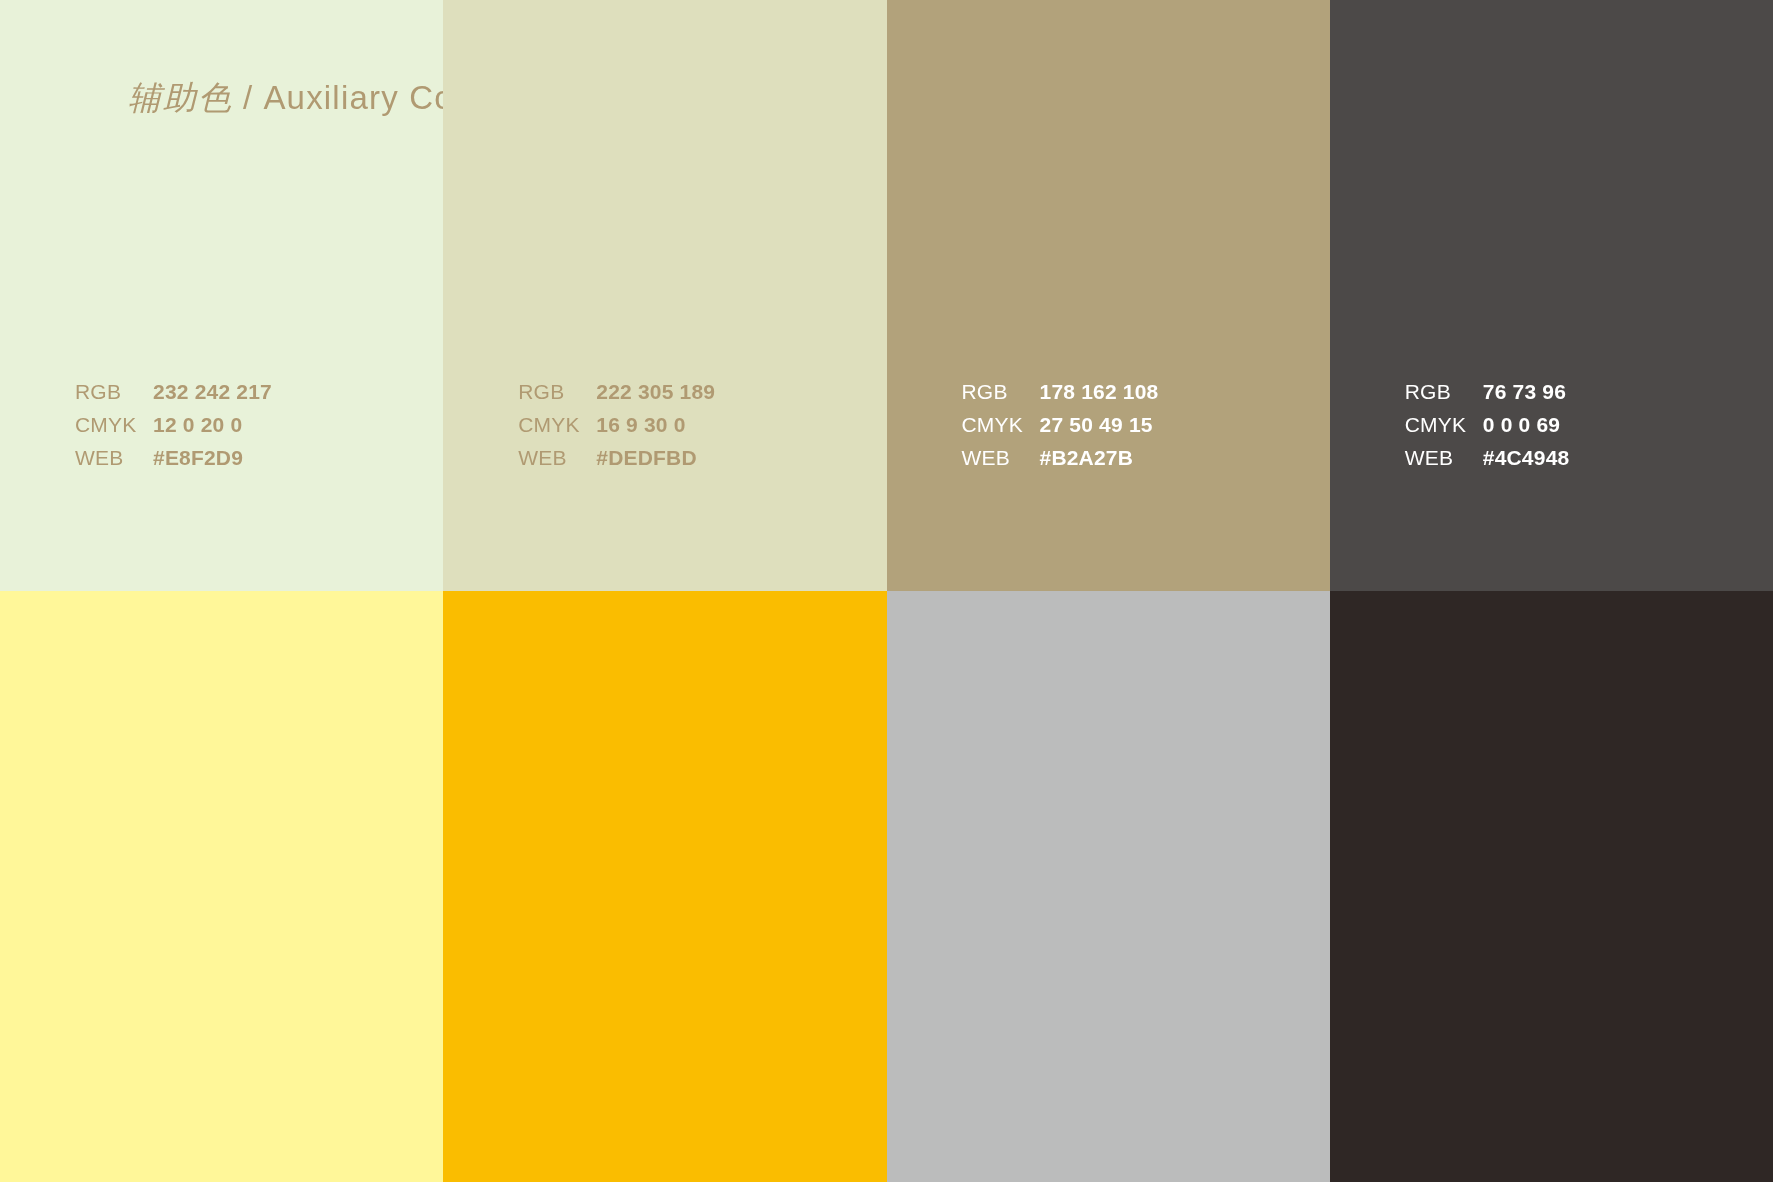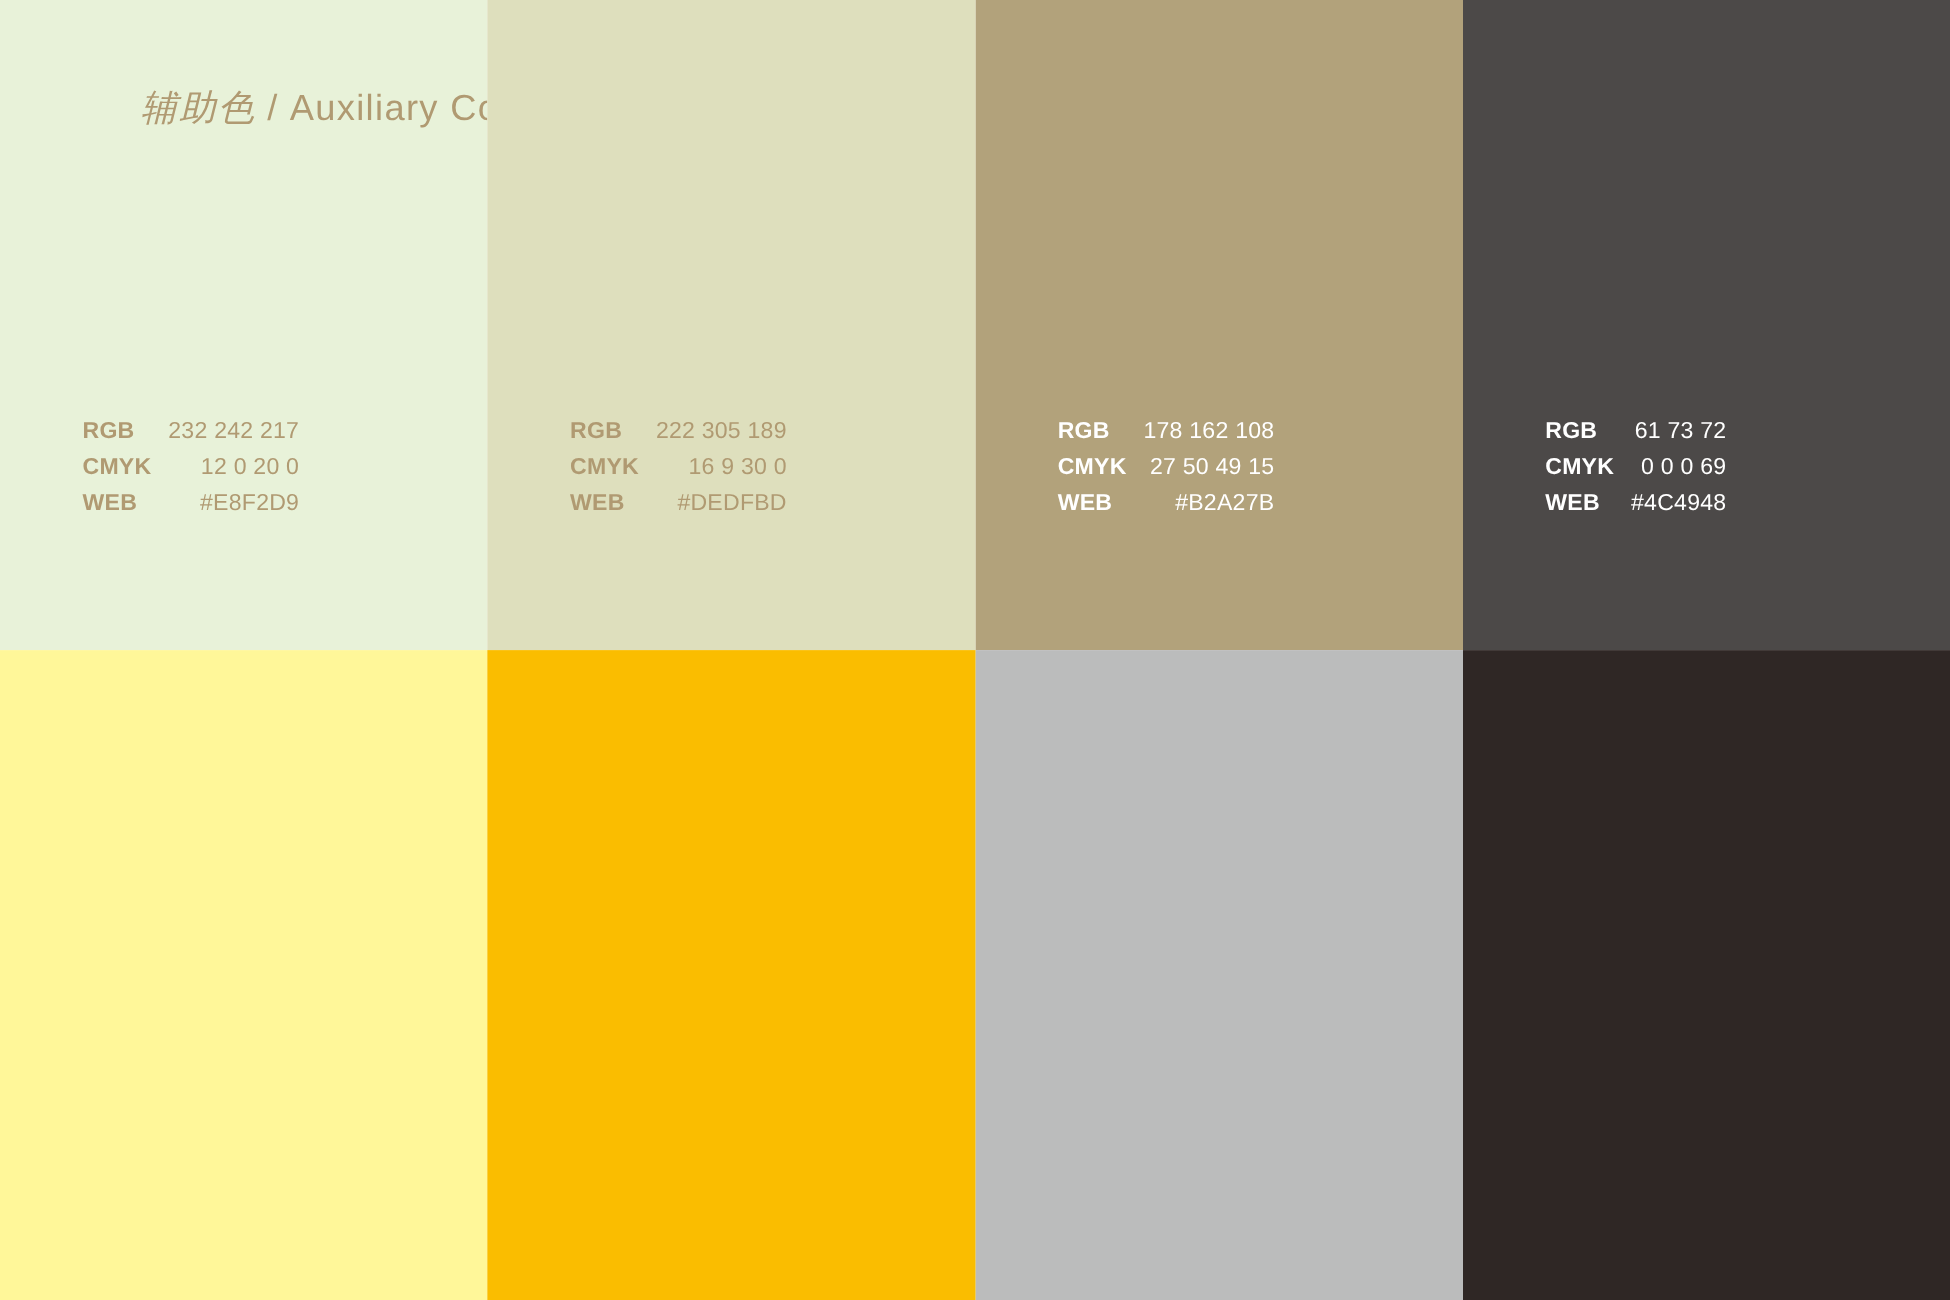--- a/index.html
+++ b/index.html
@@ -25,22 +25,22 @@
     left:75px;
     display:grid;
     grid-template-columns:78px auto;
     row-gap:6px;
     font-size:21px;
     line-height:1.28;
     letter-spacing:0.2px;
     white-space:nowrap;
   }
   .row-top .info { top:379px; }
-  .info .k { font-weight:700; }
-  .info .v { font-weight:400;text-align:right; }
+  .info .k { font-weight:400; }
+  .info .v { font-weight:700; }
 
   .title {
     position:absolute;
     left:128px;
     top:76px;
     font-size:33px;
     font-weight:400;
     letter-spacing:1.2px;
     white-space:nowrap;
     color:#b09a72;
@@ -85,21 +85,21 @@
       <span class="k">CMYK</span>
       <span class="v">27 50 49 15</span>
       <span class="k">WEB</span>
       <span class="v">#B2A27B</span>
     </div>
   </div>
 
   <div class="swatch row-top" style="background: rgb(76, 73, 72); color: rgb(255, 255, 255);">
     <div class="info">
       <span class="k">RGB</span>
-      <span class="v">61 73 72</span>
+      <span class="v">76 73 96</span>
       <span class="k">CMYK</span>
       <span class="v">0 0 0 69</span>
       <span class="k">WEB</span>
       <span class="v">#4C4948</span>
     </div>
   </div>
 
   <div class="swatch row-bottom" style="background: rgb(255, 247, 153); color: rgb(168, 154, 106);">
     
   </div>

